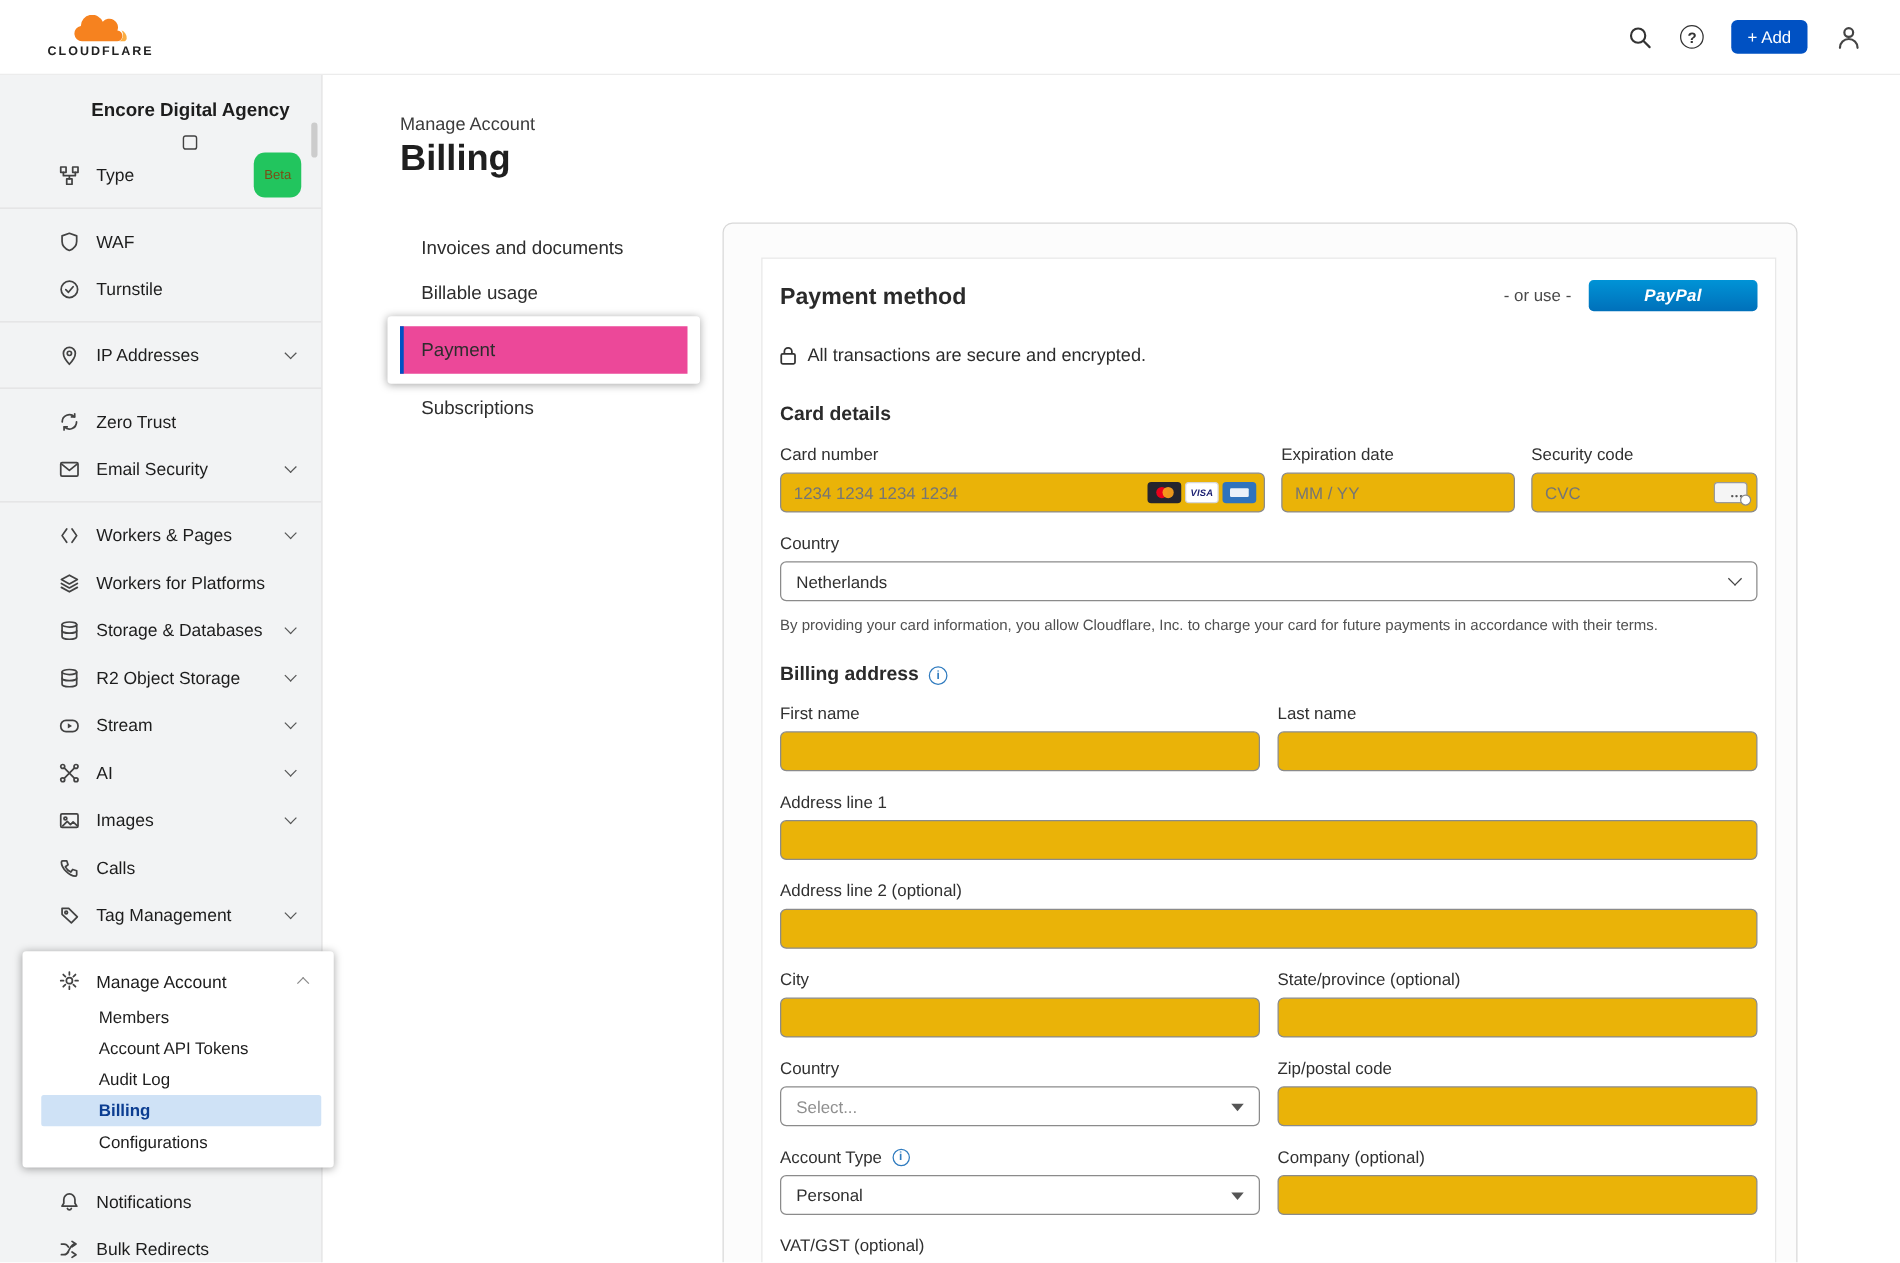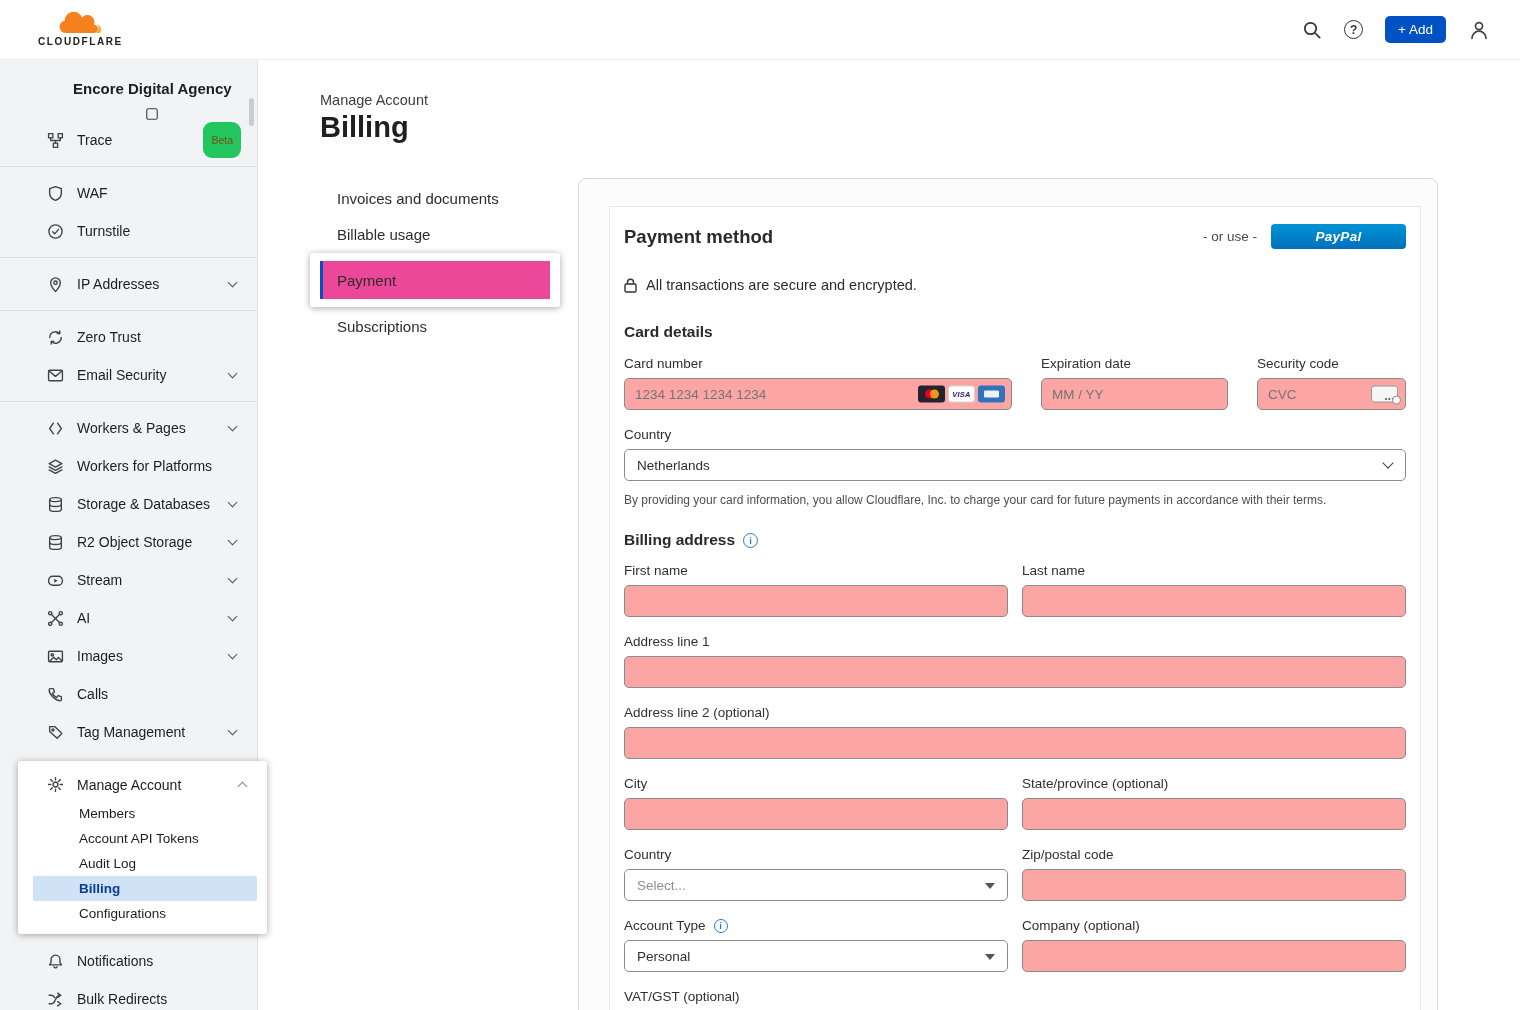--- a/index.html
+++ b/index.html
@@ -48,33 +48,33 @@
 
   .card { flex:1; margin-right:82px; background:#fcfcfc; border:1px solid #d8d8d8; border-radius:8px; padding:27px 16px 40px 30px; height:1200px; }
   .panel { background:#fff; border:1px solid #e8e8e8; padding:17px 14px 30px; min-height:1100px; }
 
   .panel-head { display:flex; align-items:center; }
   .pm-title { font-size:18.5px; font-weight:bold; color:#2a2a2a; }
   .head-right { margin-left:auto; display:flex; align-items:center; }
   .oruse { font-size:13.5px; color:#4a4a4a; margin-right:14px; }
   .paypal-btn { width:135px; height:25px; background:linear-gradient(#0093d6,#0070ba); border:none; border-radius:4px; color:#fff; font-style:italic; font-weight:bold; font-size:13.5px; display:flex; align-items:center; justify-content:center; letter-spacing:.3px; cursor:pointer; font-family:inherit; }
 
-  .secure-row { display:flex; align-items:center; gap:9px; margin-top:28px; font-size:14.5px; color:#2b2b2b; }
+  .secure-row { display:flex; align-items:flex-start; gap:9px; margin-top:28px; font-size:14.5px; color:#2b2b2b; }
   .lock-ic { width:13px; height:15px; color:#333; }
   .lock-ic svg { display:block; width:100%; height:100%; fill:none; stroke:currentColor; stroke-width:1.4; }
 
   .sec-heading { font-size:15.5px; font-weight:bold; color:#2a2a2a; margin-top:30px; display:flex; align-items:center; gap:8px; }
   .info-ic { width:15px; height:15px; border-radius:50%; border:1.4px solid #2f7bbf; color:#2f7bbf; font-size:9.5px; font-weight:bold; display:flex; align-items:center; justify-content:center; cursor:pointer; }
 
-  .row-card { display:grid; grid-template-columns:388px 187px 1fr; gap:29px; margin-top:15px; }
+  .row-card { display:grid; grid-template-columns:388px 187px 1fr; gap:13px; margin-top:15px; }
   .row2 { display:grid; grid-template-columns:1fr 1fr; gap:14px; margin-top:17px; }
   .row1 { margin-top:17px; }
   .fld label { display:block; font-size:13.5px; color:#303030; margin-bottom:7px; }
   .inp-wrap { position:relative; }
-  .inp { width:100%; height:32px; border:1px solid #8b8b8b; border-radius:5px; font-size:13.5px; padding:0 10px; color:#333; background:#fca5a5; font-family:inherit; }
+  .inp { width:100%; height:32px; border:1px solid #8b8b8b; border-radius:5px; font-size:13.5px; padding:0 10px; color:#333; background:#eab308; font-family:inherit; }
   .inp::placeholder { color:#757575; }
 
   .brands { position:absolute; right:7px; top:50%; transform:translateY(-50%); display:flex; gap:3px; }
   .br { width:27px; height:17px; border-radius:3px; display:flex; align-items:center; justify-content:center; }
   .br-mc { background:#24242e; }
   .br-mc .c1 { width:9px; height:9px; border-radius:50%; background:#eb001b; }
   .br-mc .c2 { width:9px; height:9px; border-radius:50%; background:#f79e1b; margin-left:-4px; opacity:.95; }
   .br-visa { background:#fff; border:1px solid #d6d6d6; font-size:7.5px; font-weight:bold; font-style:italic; color:#1a1f71; letter-spacing:.2px; }
   .br-amex { background:#2f73bc; }
   .br-amex span { width:15px; height:7px; background:rgba(255,255,255,.9); border-radius:1px; }
@@ -132,21 +132,21 @@
 
   <div class="s-item">
     <span class="icn">
         <svg viewBox="0 0 16 16">
           <rect x="1.5" y="1.5" width="4" height="4"></rect>
           <rect x="10.5" y="1.5" width="4" height="4"></rect>
           <rect x="6" y="10.5" width="4" height="4"></rect>
           <path d="M3.5 5.5v2.5h9V5.5M8 8v2.5"></path>
         </svg>
       </span>
-    <span class="s-label">Trace</span>
+    <span class="s-label">Type</span>
     <span class="badge">Beta</span>
   </div>
   <div class="s-div"></div>
 
   <div class="s-item">
     <span class="icn">
         <svg viewBox="0 0 16 16">
           <path d="M8 1.5l5.5 2v4.2c0 3.2-2.3 5.5-5.5 6.8-3.2-1.3-5.5-3.6-5.5-6.8V3.5z"></path>
         </svg>
       </span>

